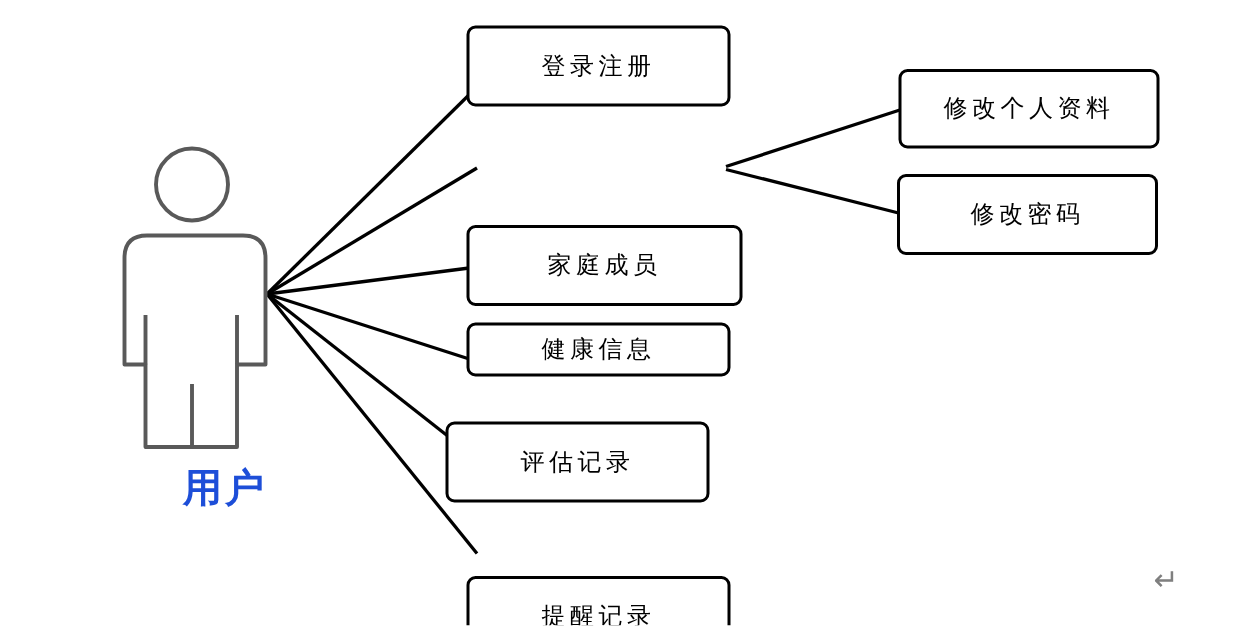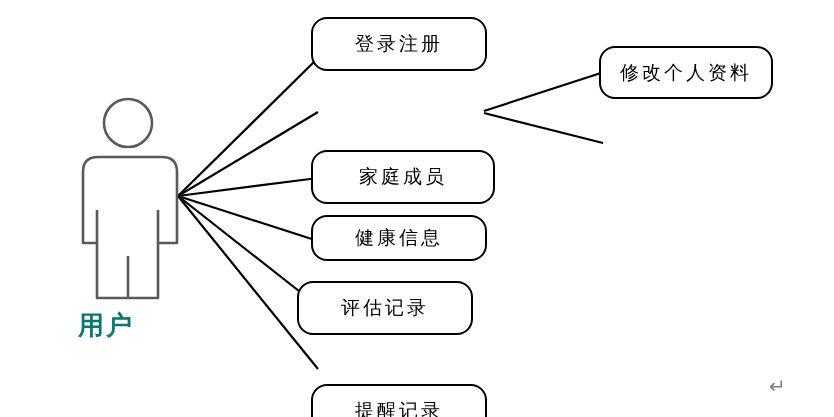--- a/index.html
+++ b/index.html
@@ -12,46 +12,46 @@
     font-family: "Liberation Serif", serif;
   }
   .layer {
     position: absolute;
     left: 0; top: 0;
   }
   .uc {
     position: absolute;
     box-sizing: border-box;
     border: 2px solid #000000;
-    border-radius: 16px;
+    border-radius: 6px;
     background: #ffffff;
     display: flex;
     align-items: center;
     justify-content: center;
-    font-size: 19px;
+    font-size: 16px;
     letter-spacing: 3px;
     color: #000000;
     white-space: nowrap;
   }
   .uc-login        { left: 311px; top: 17px;  width: 176px; height: 54px; }
   .uc-editinfo     { left: 311px; top: 85px;  width: 177px; height: 54px; }
   .uc-family       { left: 311px; top: 150px; width: 184px; height: 54px; }
-  .uc-health       { left: 311px; top: 215px; width: 176px; height: 46px; }
+  .uc-health       { left: 311px; top: 215px; width: 176px; height: 36px; }
   .uc-assess       { left: 297px; top: 281px; width: 176px; height: 54px; }
   .uc-remind       { left: 311px; top: 344px; width: 176px; height: 54px; margin-top: 40px; }
   .uc-editprofile  { left: 599px; top: 46px;  width: 174px; height: 53px; }
   .uc-password     { left: 598px; top: 116px; width: 174px; height: 54px; }
   .actor-label {
     position: absolute;
     left: 78px; top: 308px;
     width: 100px;
-    text-align: left;
+    text-align: right;
     font-size: 26px;
     font-weight: bold;
-    color: #0f766e;
+    color: #1d4ed8;
     font-family: "Liberation Sans", sans-serif;
     letter-spacing: 2px;
   }
   .return-mark {
     position: absolute;
     left: 769px; top: 374px;
     font-size: 20px;
     color: #7f7f7f;
     font-family: "DejaVu Sans", sans-serif;
   }
@@ -92,18 +92,21 @@
   </div>
   <div class="uc uc-assess">
     <span>评估记录</span>
   </div>
   <div class="uc uc-remind">
     <span>提醒记录</span>
   </div>
   <div class="uc uc-editprofile">
     <span>修改个人资料</span>
   </div>
+  <div class="uc uc-password">
+    <span>修改密码</span>
+  </div>
 
   <div class="actor-label">用户</div>
 
   <div class="return-mark">↵</div>
 
 </div>
 
 </body></html>

